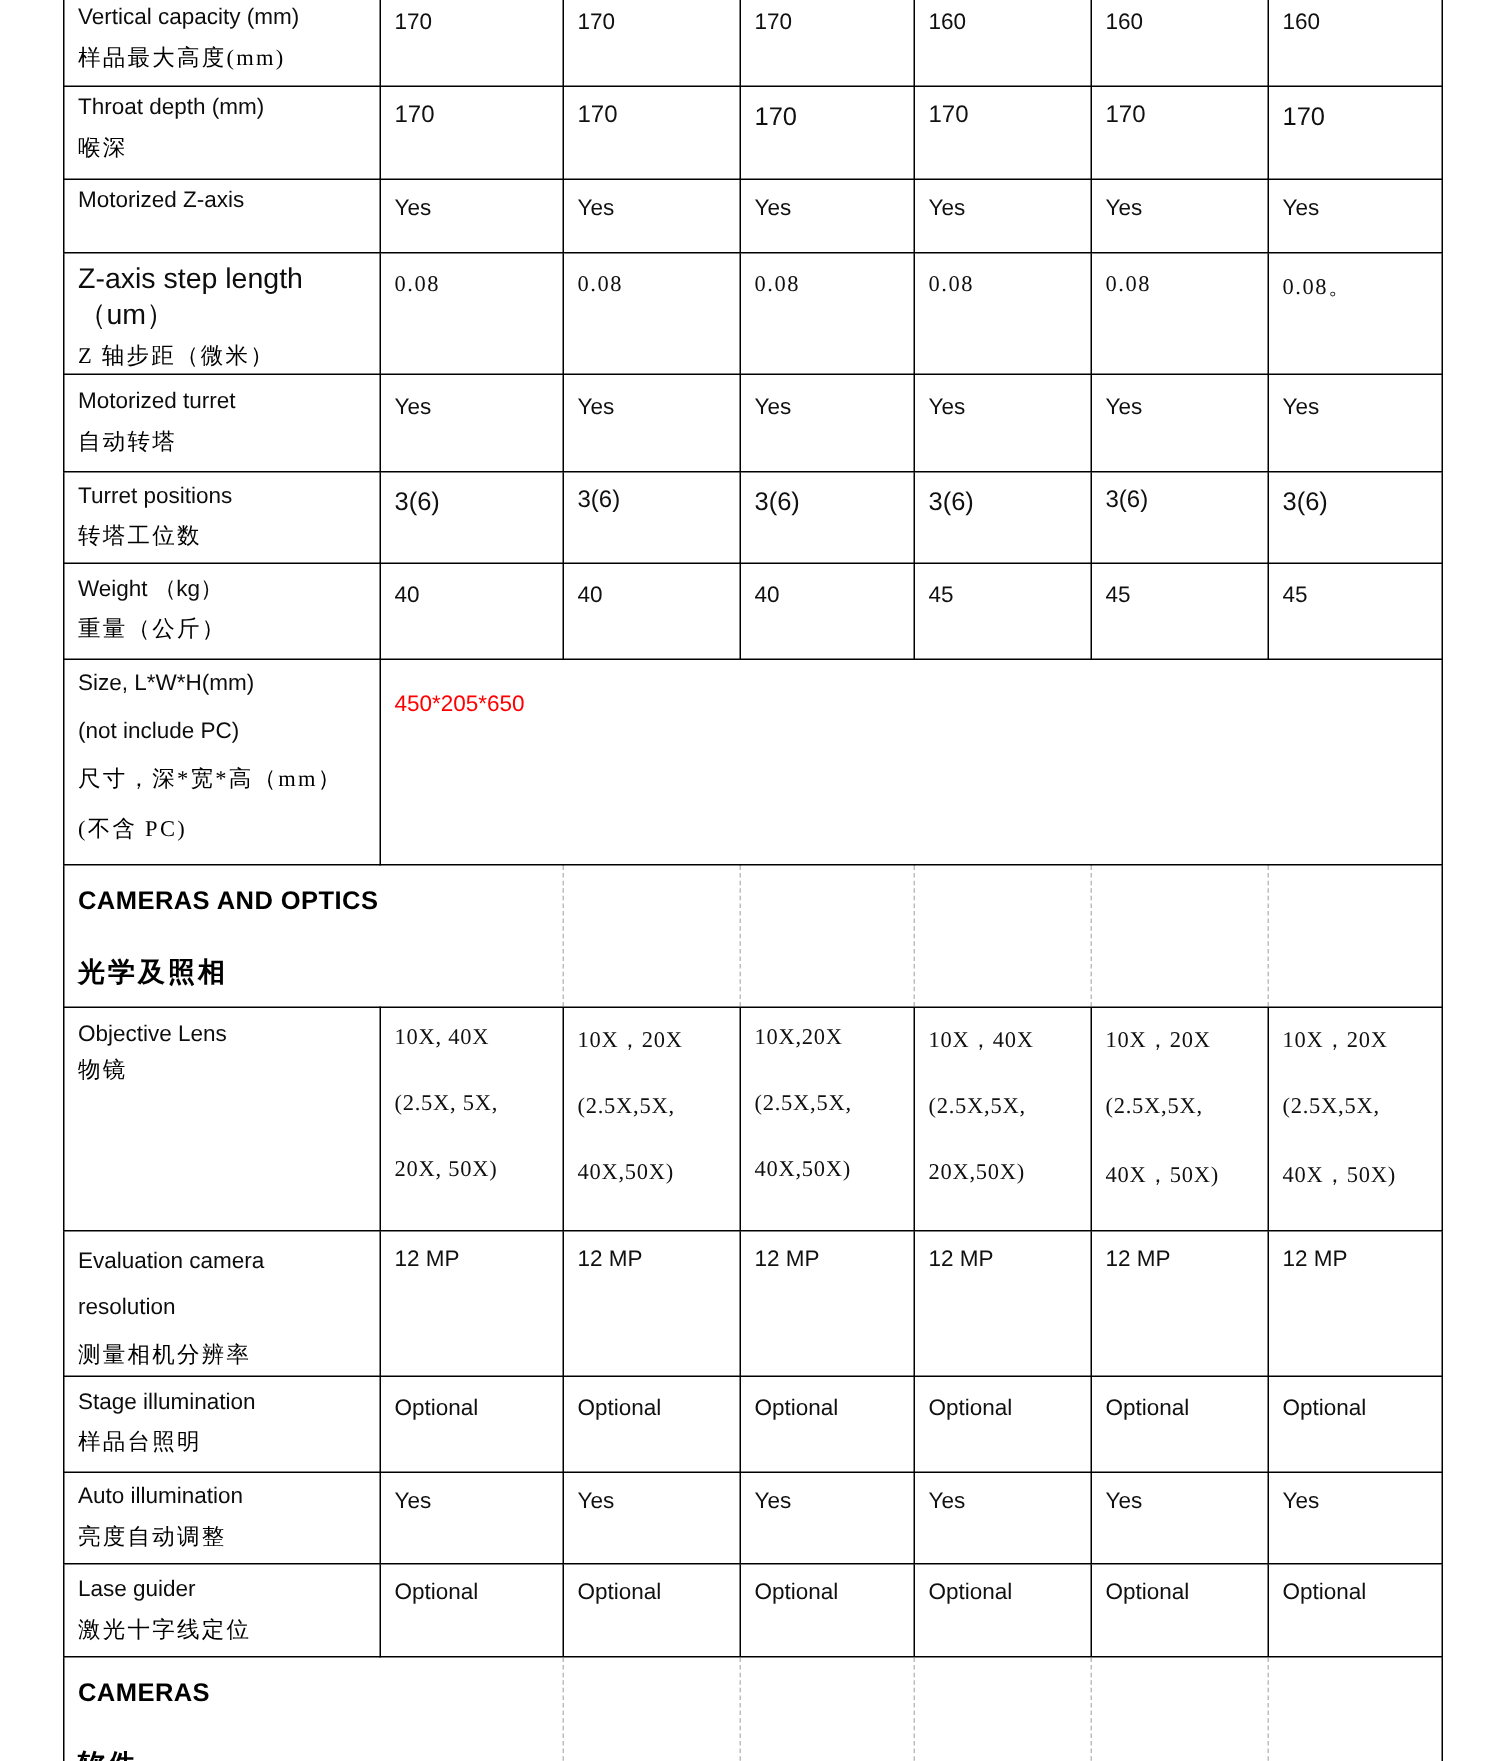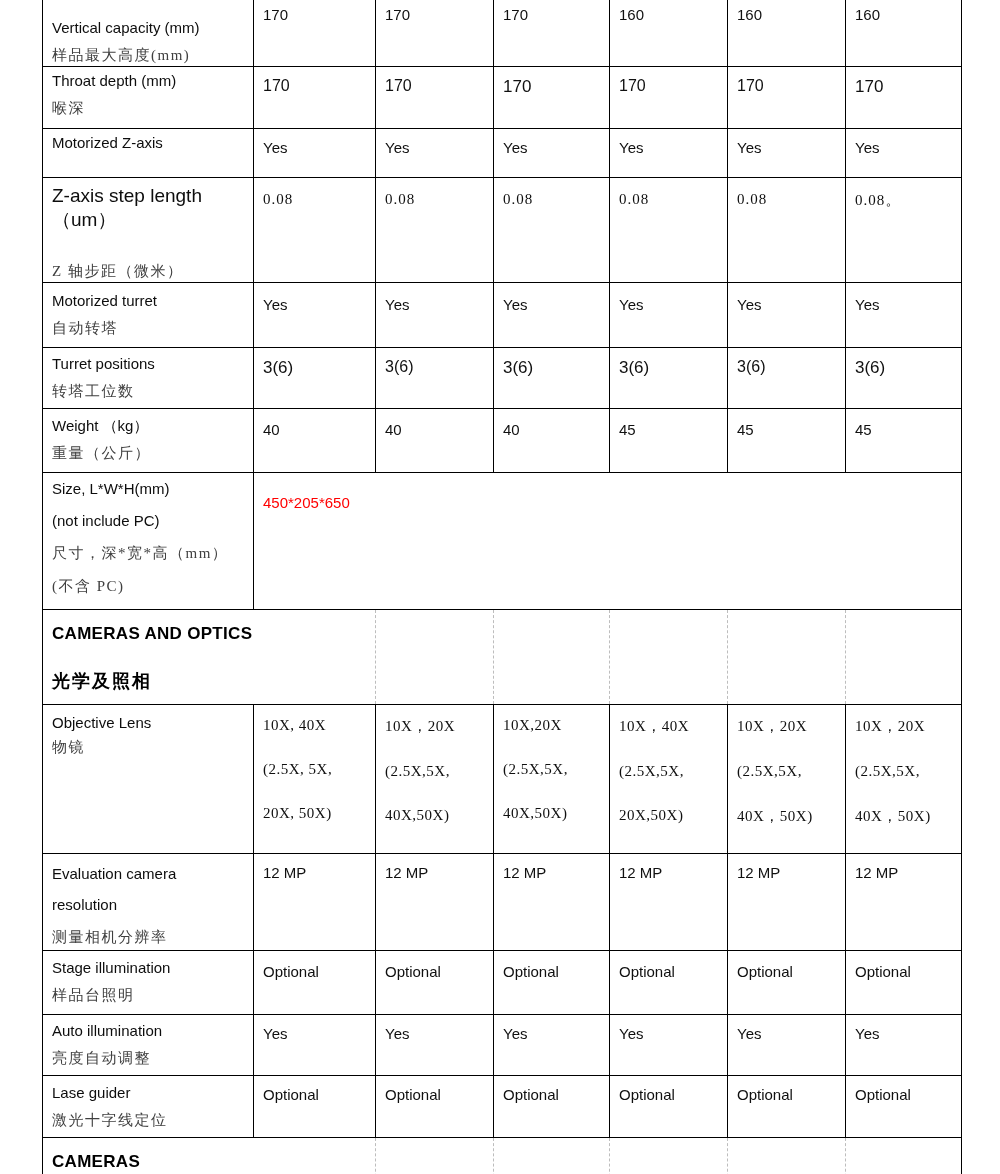--- a/index.html
+++ b/index.html
@@ -4,23 +4,23 @@
 <style>
   html,body{margin:0;padding:0;background:#fff;}
   .page{position:relative;width:1000px;height:1174px;background:#ffffff;overflow:hidden;}
   table.spec{position:absolute;left:42px;top:0;border-collapse:collapse;table-layout:fixed;width:919px;}
   td{border:1.4px solid #000;vertical-align:top;padding:2px 6px 0 9px;overflow:hidden;}
   tr.r1 td{border-top:none;}
   tr.last td{border-bottom:none;}
 
   
   .lbl .en{font:15px "Liberation Sans",sans-serif;color:#0d0d0d;line-height:24px;}
-  .lbl .zh{font:15px "Liberation Serif",serif;color:#404040;line-height:22px;margin-top:4px;letter-spacing:1.5px;}
+  .lbl .zh{font:15px "Liberation Serif",serif;color:#000000;line-height:22px;margin-top:4px;letter-spacing:1.5px;}
   .small-en .en{font-size:19px;}
-  .gap-zh .zh{margin-top:28px;}
+  .gap-zh .zh{margin-top:4px;}
 
   
   .val{font:15px "Liberation Sans",sans-serif;color:#101010;padding-top:10px;}
   .v16{font-size:16px;}
   .lg{font-size:17px;}
   .serifv{font-family:"Liberation Serif",serif;letter-spacing:1px;padding-top:13px;}
   .red{color:#ff0000;}
 
   
   .obj{font:15px "Liberation Serif",serif;color:#101010;padding-top:12px;letter-spacing:0.5px;}
@@ -53,21 +53,21 @@
         <col style="width:122px">
         <col style="width:118px">
       <col style="width:116px">
         <col style="width:118px">
         <col style="width:118px">
         <col style="width:116px">
     </colgroup>
 
     <tbody>
         <tr class="r1" style="height:57px">
-      <td class="lbl" style="padding-top:16px">
+      <td class="lbl" style="padding-top:0">
         <div class="en">Vertical capacity (mm)</div>
         <div class="zh">样品最大高度(mm)</div>
       </td>
       <td class="val" style="padding-top:6px">170</td>
       <td class="val" style="padding-top:6px">170</td>
       <td class="val" style="padding-top:6px">170</td>
       <td class="val" style="padding-top:6px">160</td>
       <td class="val" style="padding-top:6px">160</td>
       <td class="val" style="padding-top:6px">160</td>
     </tr>

